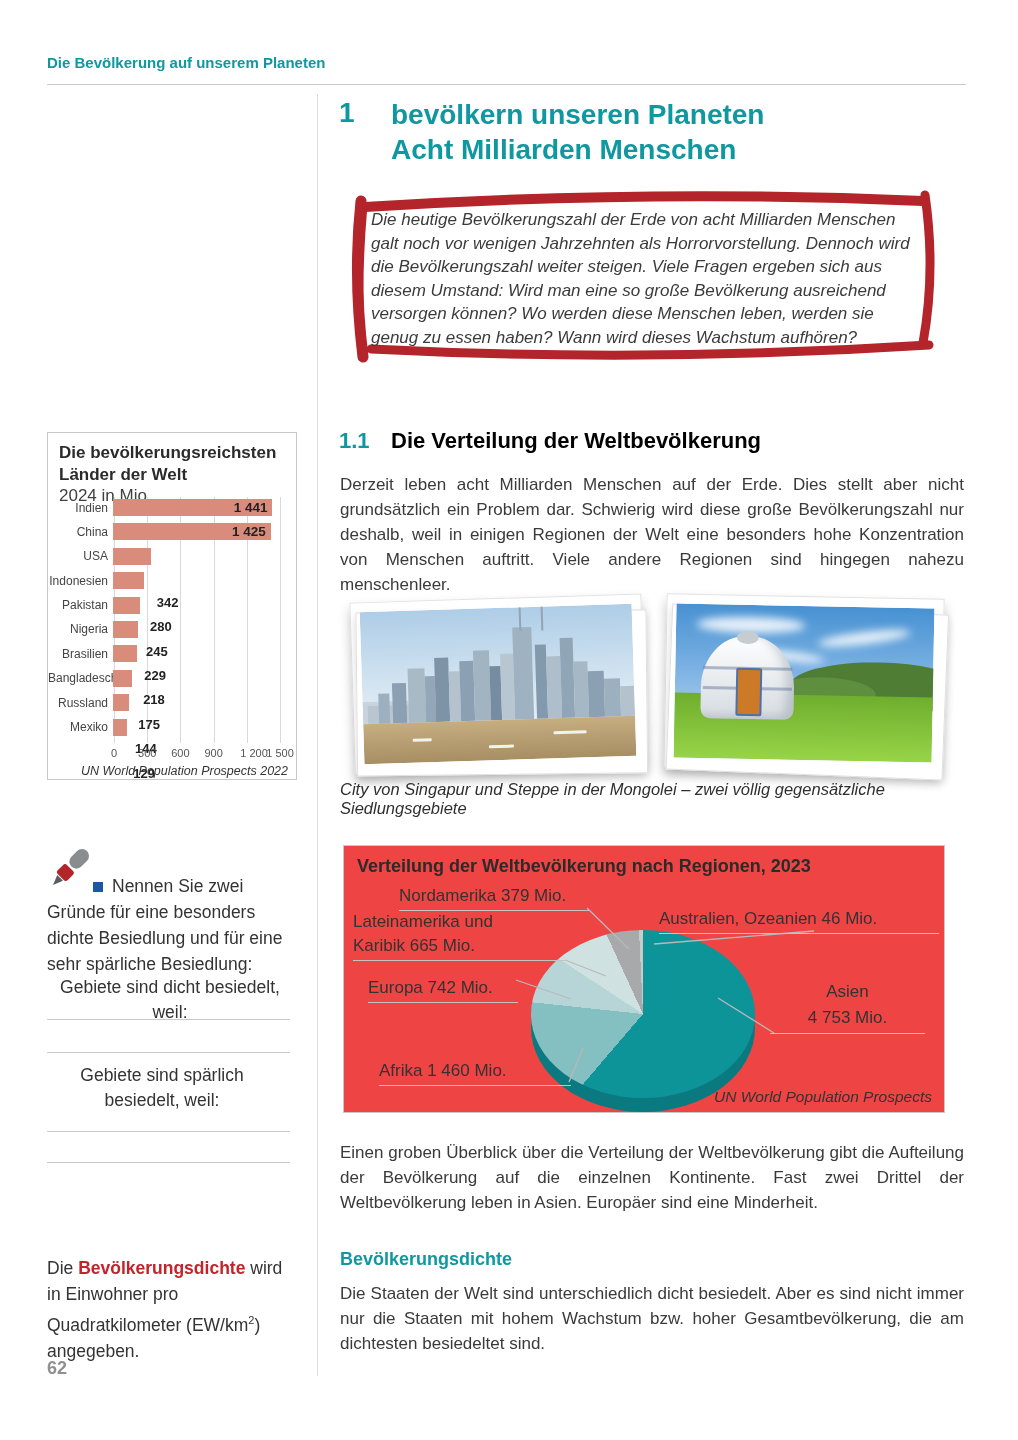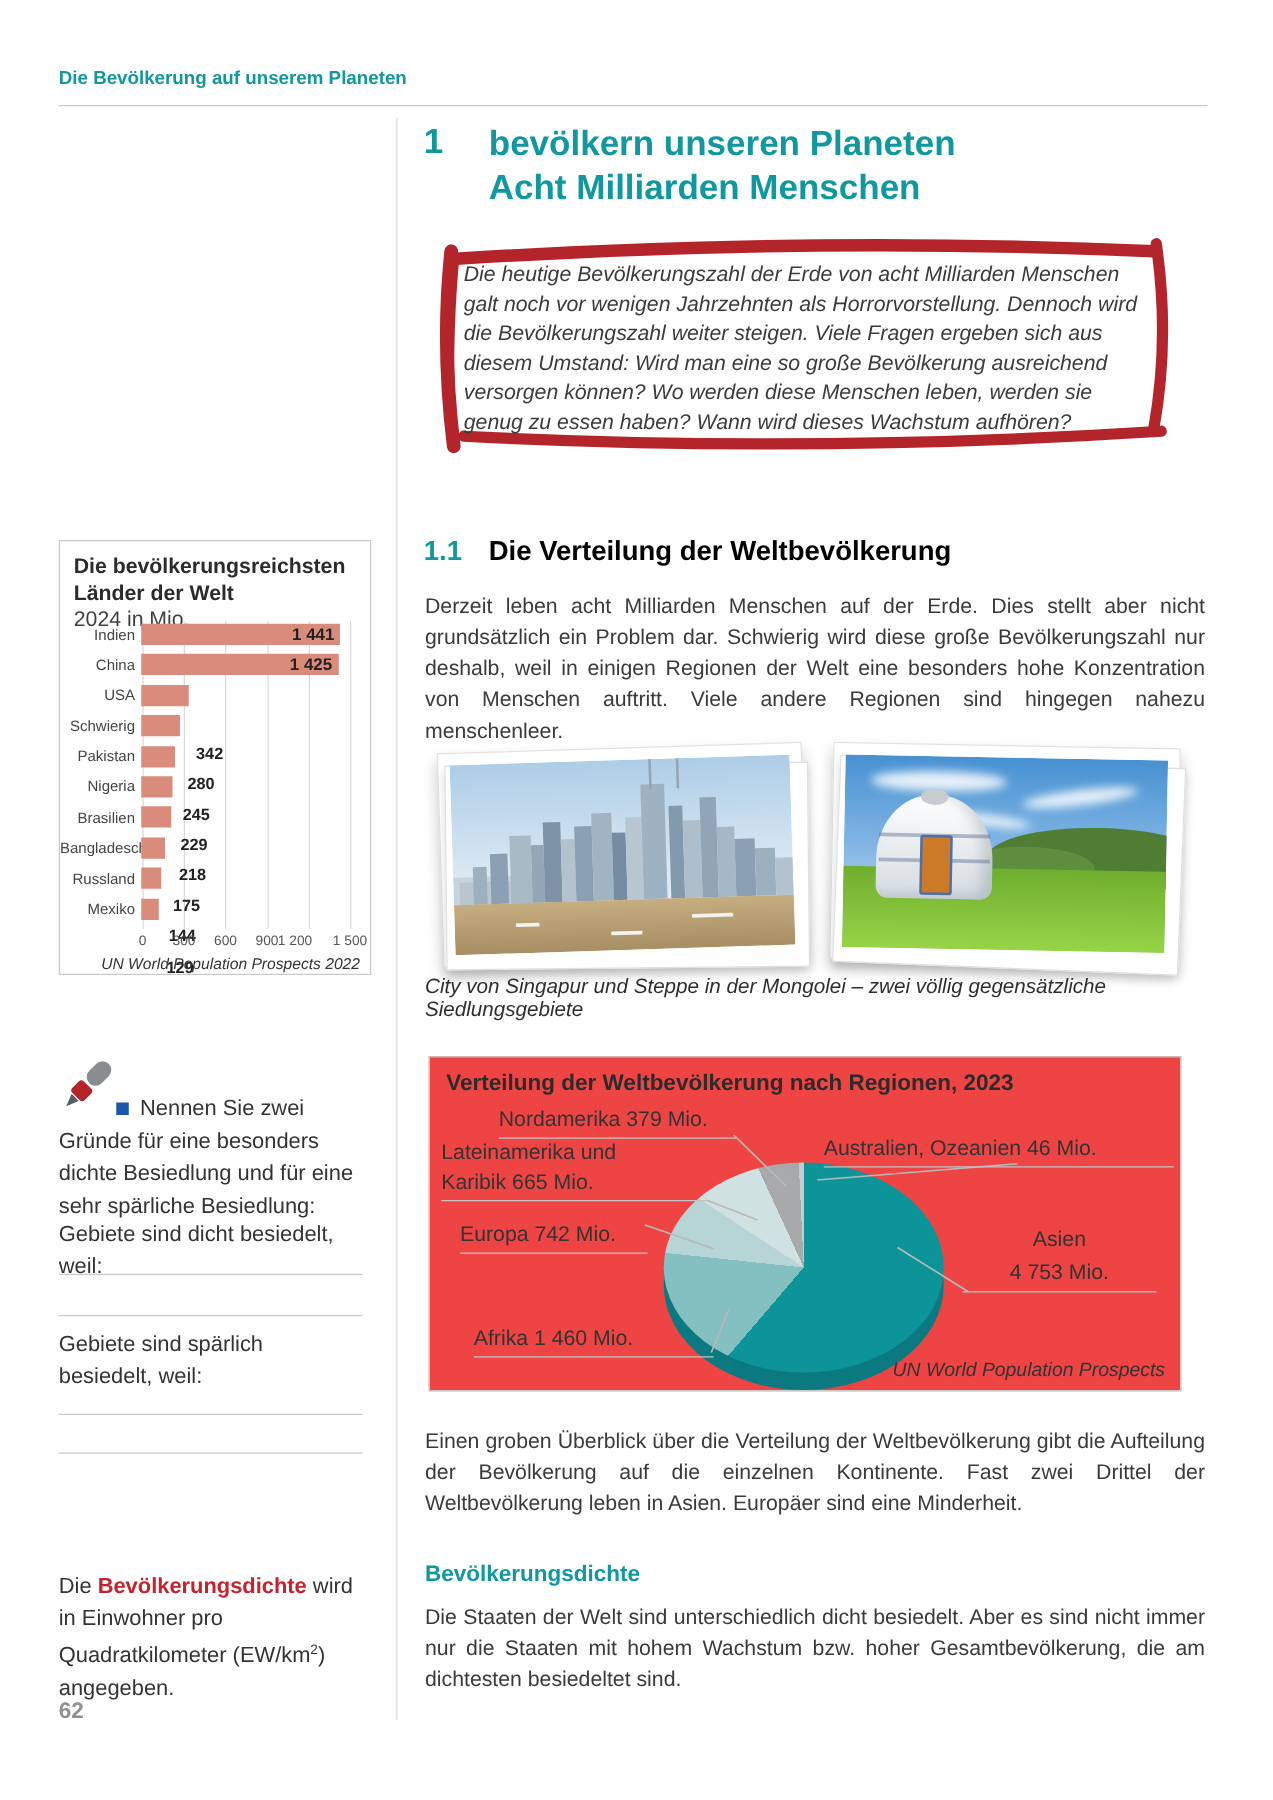--- a/index.html
+++ b/index.html
@@ -77,21 +77,21 @@
   .bcb{position:relative;height:17px;}
   .bcv-in{position:absolute;right:5px;top:1px;font-size:13.5px;font-weight:bold;color:#222;}
   .bcv-out{position:absolute;top:1px;font-size:13px;font-weight:bold;color:#222;white-space:nowrap;margin-top:46px;}
   .bar-tick{position:absolute;top:314px;transform:translateX(-50%);font-size:11px;color:#555;white-space:nowrap;}
   .bar-source{position:absolute;right:8px;top:331px;font-size:12.5px;font-style:italic;color:#333;}
 
   
   .pen-icon{left:45px;top:843px;}
   .task-text{left:47px;top:873px;width:246px;font-size:17.5px;line-height:26px;text-indent:46px;color:#333;}
   .bullet{display:inline-block;width:10px;height:10px;background:#1b57a8;margin-right:9px;}
-  .task-q{font-size:17.5px;line-height:25px;color:#333;}
+  .task-q{font-size:17.5px;line-height:25px;color:#333;text-align:center;}
   .task-q1{left:47px;top:975px;width:246px;}
   .task-q2{left:47px;top:1063px;width:230px;}
   .answer-line{left:47px;width:243px;height:1px;background:#c9c9c9;}
 
   
   .definition{left:47px;top:1255px;width:252px;font-size:17.5px;line-height:26px;color:#333;}
   .definition .term{color:#c6222b;font-weight:bold;}
   .definition sup{font-size:11px;}
 
   
@@ -224,21 +224,21 @@
         </div>
       </div>
       <div class="bar-row">
         <span class="bcl">USA</span>
         <div class="bct">
           <div class="bcb" style="width: 37.848px; background: rgb(217, 140, 124);"></div>
           <span class="bcv-out" style="left: 43.848px;">342</span>
         </div>
       </div>
       <div class="bar-row">
-        <span class="bcl">Schwierig</span>
+        <span class="bcl">Indonesien</span>
         <div class="bct">
           <div class="bcb" style="width: 30.9867px; background: rgb(217, 140, 124);"></div>
           <span class="bcv-out" style="left: 36.9867px;">280</span>
         </div>
       </div>
       <div class="bar-row">
         <span class="bcl">Pakistan</span>
         <div class="bct">
           <div class="bcb" style="width: 27.1133px; background: rgb(217, 140, 124);"></div>
           <span class="bcv-out" style="left: 33.1133px;">245</span>
@@ -278,21 +278,21 @@
           <div class="bcb" style="width: 14.276px; background: rgb(217, 140, 124);"></div>
           <span class="bcv-out" style="left: 20.276px;">129</span>
         </div>
       </div>
     </div>
   <div id="bar-ticks">
       <span class="bar-tick" style="left: 66px;">0</span>
       <span class="bar-tick" style="left: 99.2px;">300</span>
       <span class="bar-tick" style="left: 132.4px;">600</span>
       <span class="bar-tick" style="left: 165.6px;">900</span>
-      <span class="bar-tick" style="left: 188px;">1 200</span>
+      <span class="bar-tick" style="left: 206px;">1 200</span>
       <span class="bar-tick" style="left: 232px;">1 500</span>
     </div>
   <div class="bar-source">UN World Population Prospects 2022</div>
 </div>
 
 <svg class="abs pen-icon" width="50" height="50" viewBox="0 0 50 50">
   <g transform="rotate(45 25 25)">
     <rect x="18" y="1" width="14" height="22" rx="7" fill="#8a8d90"></rect>
     <rect x="18" y="25" width="14" height="13" rx="3" fill="#b3242b"></rect>
     <path d="M 21 39 L 29 39 L 25 49 Z" fill="#5a5d60"></path>

